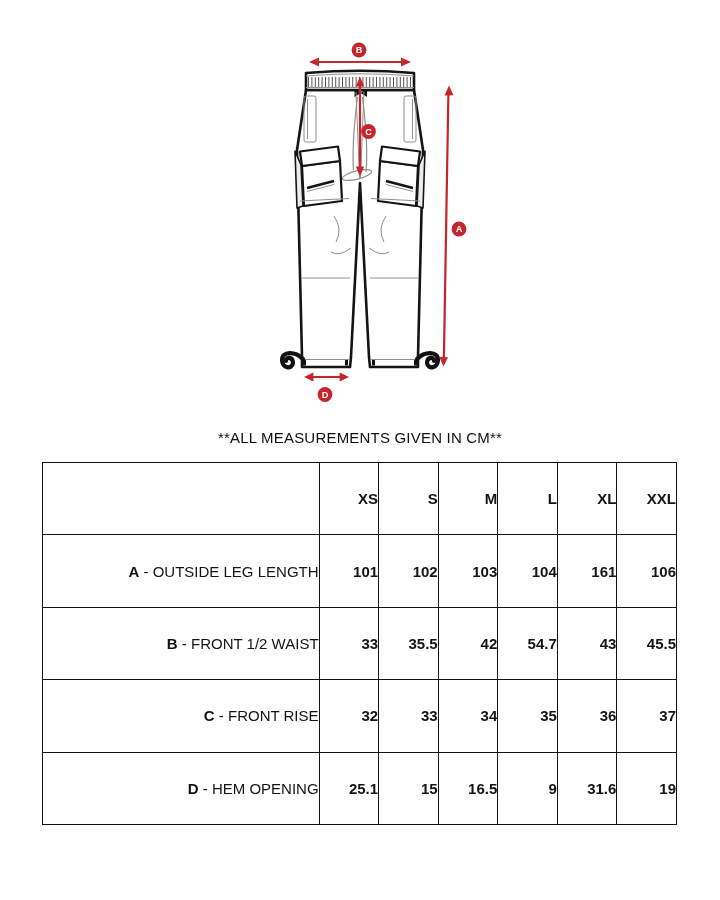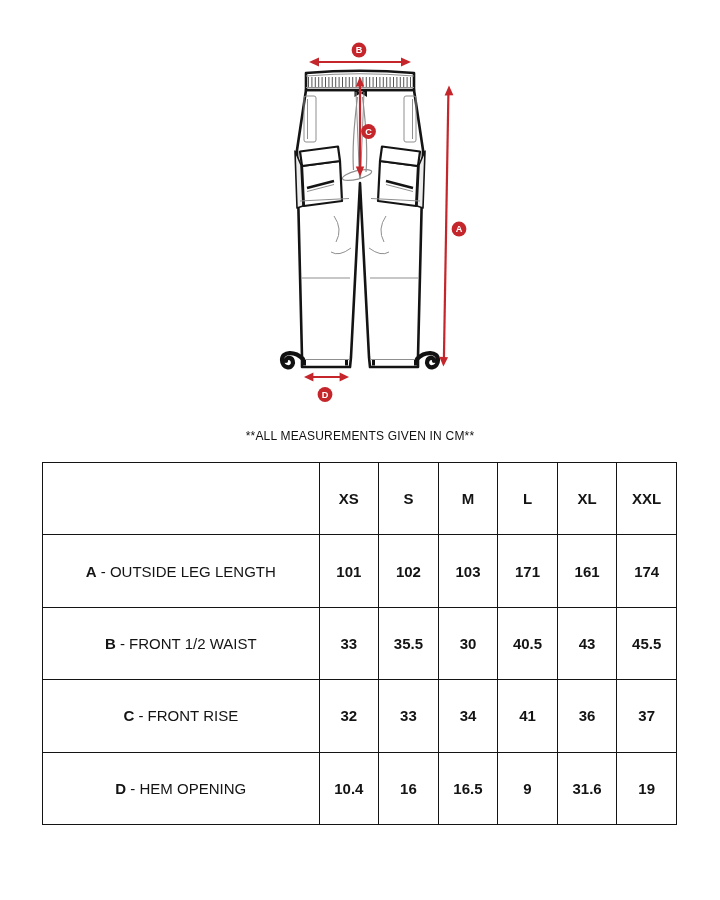--- a/index.html
+++ b/index.html
@@ -8,30 +8,30 @@
     --seam:#8f8f8f;
   }
   *{box-sizing:border-box;}
   html,body{margin:0;padding:0;background:#ffffff;}
   body{font-family:"Liberation Sans", sans-serif;color:var(--ink);}
   .page{position:relative;width:720px;height:900px;background:#fff;overflow:hidden;margin:0 auto;}
 
   .diagram-wrap{position:absolute;left:0;top:0;width:720px;height:425px;}
   .note{
     position:absolute;left:0;top:429px;width:720px;
-    text-align:center;font-size:12px;letter-spacing:.2px;color:#111;
+    text-align:center;font-size:15px;letter-spacing:.2px;color:#111;
   }
 
   table.size-chart{
     position:absolute;left:42px;top:462px;width:635px;height:363px;
     border-collapse:collapse;table-layout:fixed;
   }
   table.size-chart th, table.size-chart td{
     border:1.5px solid var(--ink);
-    text-align:center;vertical-align:middle;
+    text-align:right;vertical-align:middle;
     font-size:15px;color:var(--ink);
     padding:0;
   }
   table.size-chart th{font-weight:bold;}
   td.value-cell{font-weight:bold;}
   td.label-cell b{font-weight:bold;}
   .sep{white-space:pre;}
 
   
   .outline{fill:#ffffff;stroke:var(--ink);stroke-width:2.6;stroke-linejoin:round;}
@@ -164,46 +164,46 @@
       <th>M</th>
       <th>L</th>
       <th>XL</th>
       <th>XXL</th>
     </tr>
     <tr>
       <td class="label-cell"><b>A</b><span class="sep"> - </span><span>OUTSIDE LEG LENGTH</span></td>
       <td class="value-cell">101</td>
       <td class="value-cell">102</td>
       <td class="value-cell">103</td>
-      <td class="value-cell">171</td>
+      <td class="value-cell">104</td>
       <td class="value-cell">161</td>
-      <td class="value-cell">174</td>
+      <td class="value-cell">106</td>
     </tr>
     <tr>
       <td class="label-cell"><b>B</b><span class="sep"> - </span><span>FRONT 1/2 WAIST</span></td>
       <td class="value-cell">33</td>
       <td class="value-cell">35.5</td>
-      <td class="value-cell">30</td>
-      <td class="value-cell">40.5</td>
+      <td class="value-cell">42</td>
+      <td class="value-cell">54.7</td>
       <td class="value-cell">43</td>
       <td class="value-cell">45.5</td>
     </tr>
     <tr>
       <td class="label-cell"><b>C</b><span class="sep"> - </span><span>FRONT RISE</span></td>
       <td class="value-cell">32</td>
       <td class="value-cell">33</td>
       <td class="value-cell">34</td>
-      <td class="value-cell">41</td>
+      <td class="value-cell">35</td>
       <td class="value-cell">36</td>
       <td class="value-cell">37</td>
     </tr>
     <tr>
       <td class="label-cell"><b>D</b><span class="sep"> - </span><span>HEM OPENING</span></td>
-      <td class="value-cell">10.4</td>
-      <td class="value-cell">16</td>
+      <td class="value-cell">25.1</td>
+      <td class="value-cell">15</td>
       <td class="value-cell">16.5</td>
       <td class="value-cell">9</td>
       <td class="value-cell">31.6</td>
       <td class="value-cell">19</td>
     </tr>
   </tbody>
     </table>
 
 </div>
 

